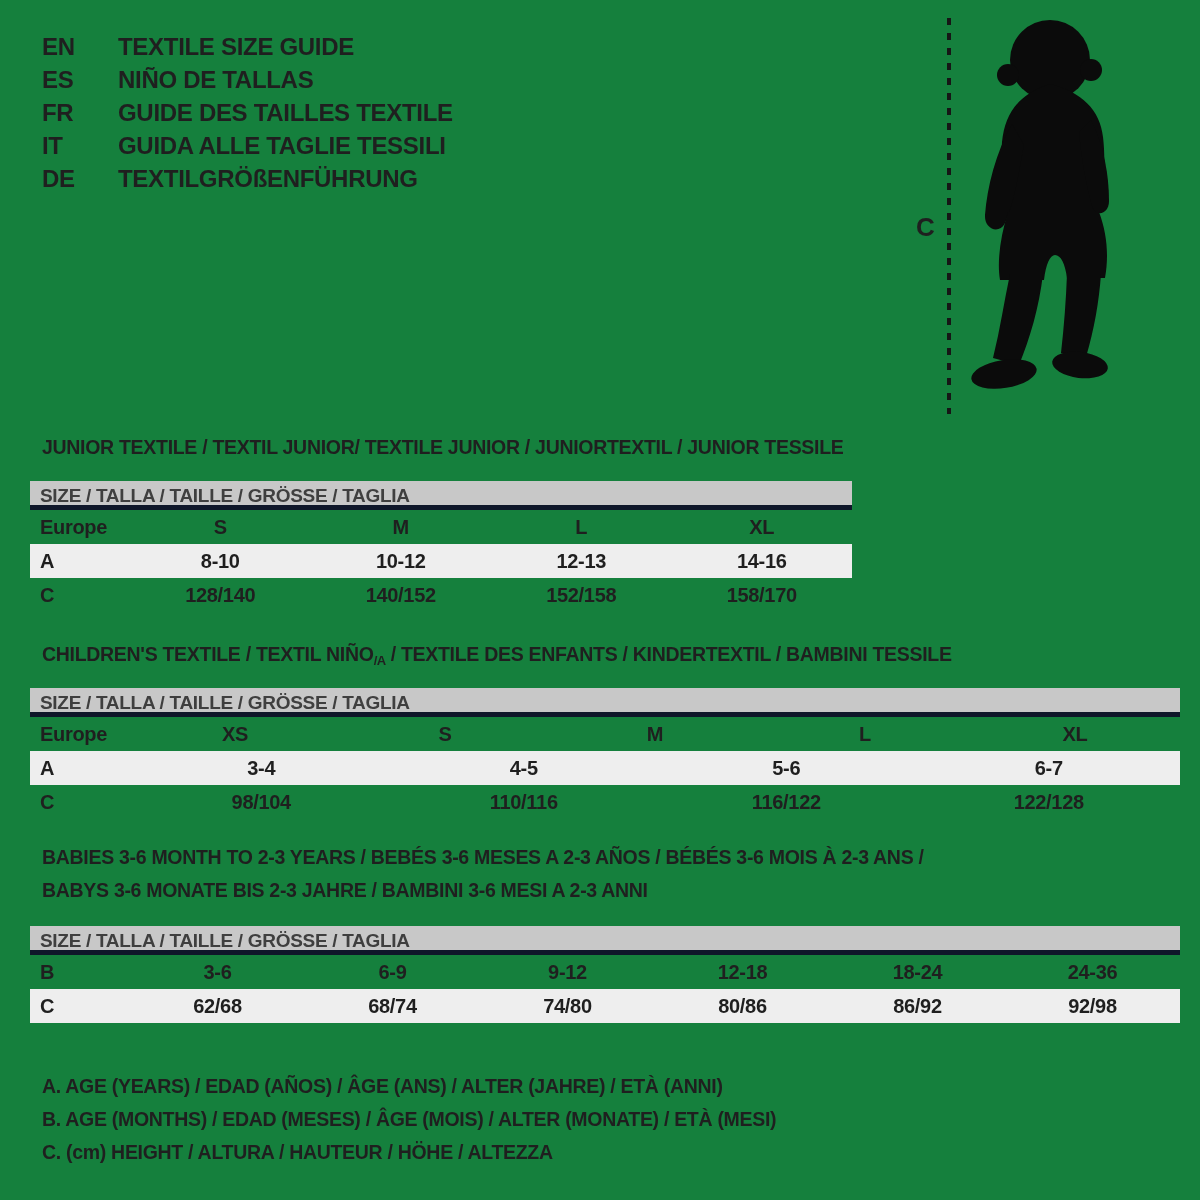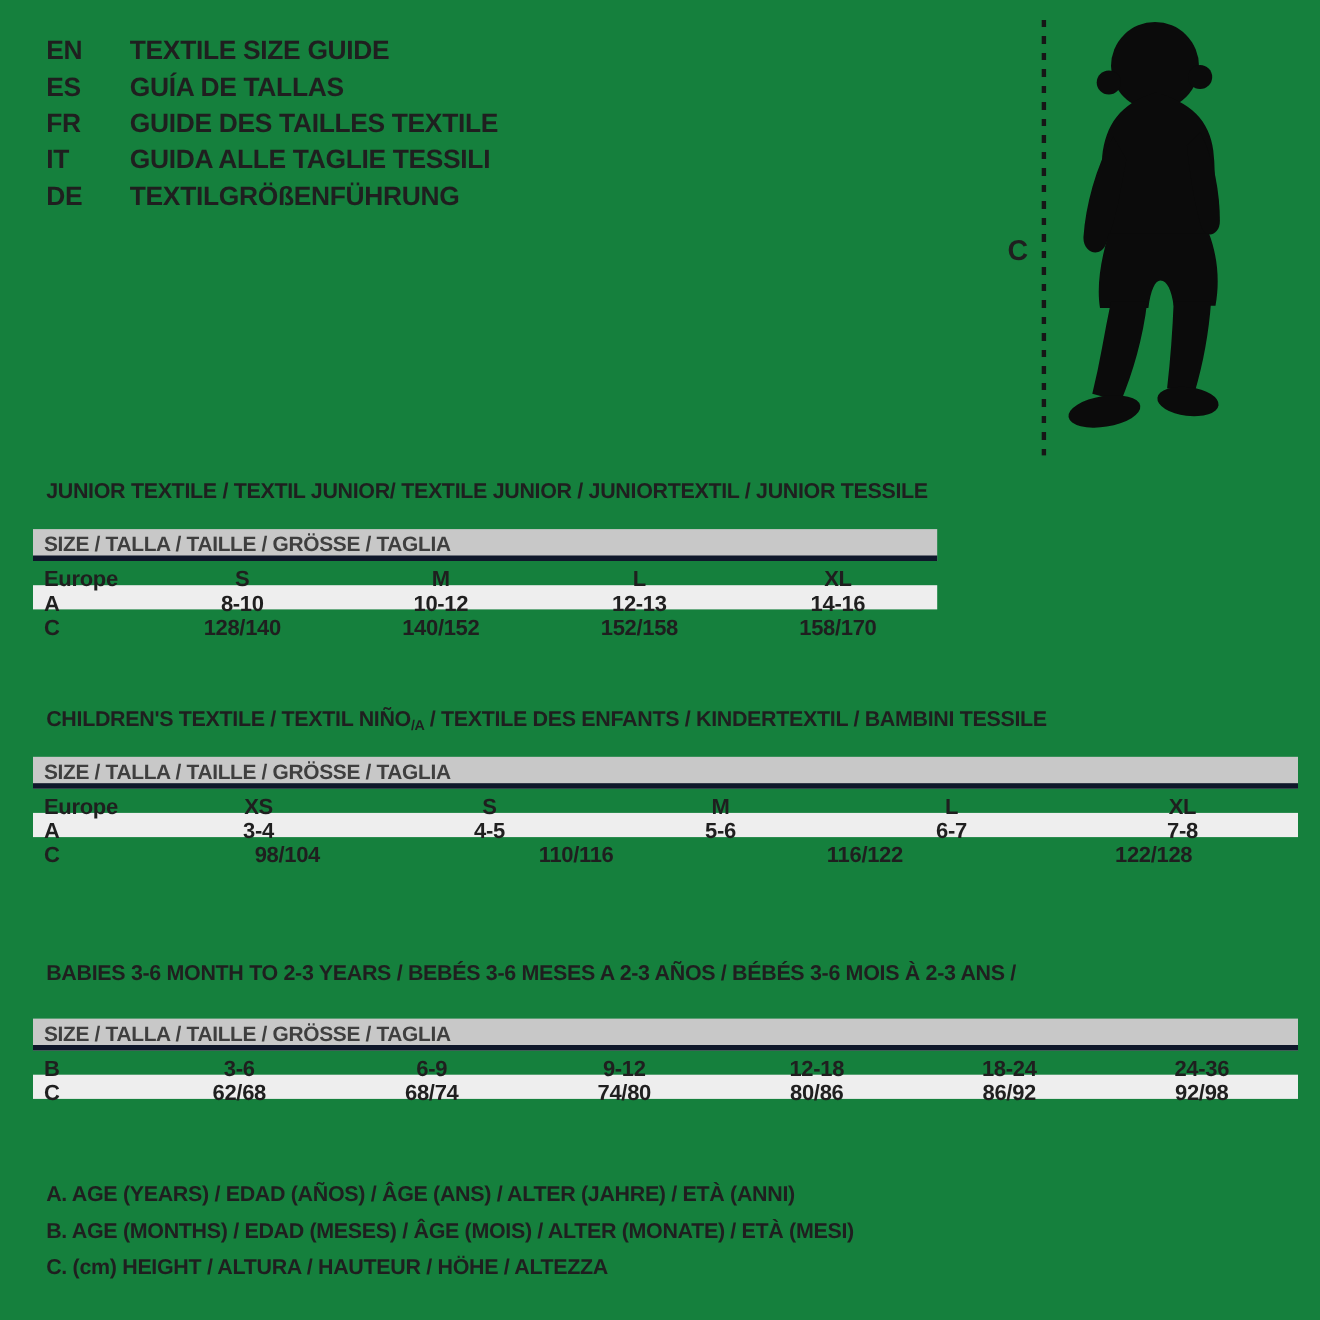--- a/index.html
+++ b/index.html
@@ -21,55 +21,55 @@
     position:absolute; left:947px; top:18px; width:4px; height:396px;
     background:repeating-linear-gradient(to bottom, #161616 0 7px, transparent 7px 15px);
   }
   .c-label { position:absolute; left:916px; top:212px; font-size:26px; }
   .figure-svg { position:absolute; left:958px; top:12px; }
 
   
   .sec-title { position:absolute; left:42px; font-size:19.5px; line-height:24px; white-space:nowrap; font-weight:700; }
   .junior-title  { top:435px; }
   .children-title{ top:642px; }
-  .babies-title  { top:841px; line-height:33px;margin-top:28px; }
+  .babies-title  { top:841px; line-height:33px; }
   .subsup { font-size:13px; vertical-align:-4px; letter-spacing:-0.5px; }
 
   
   .size-table { position:absolute; left:30px; }
   .junior-table   { top:481px; width:822px; }
   .children-table { top:688px; width:1150px; }
   .babies-table   { top:926px; width:1150px; }
   .bar {
     height:29px; line-height:29px; background:#c8c8c8;
     border-bottom:5px solid #0f172a; padding-left:10px;
     font-size:19px; color:#3f3f3f; white-space:nowrap;
   }
-  .trow { display:flex; height:22px; line-height:34px; font-size:20px;justify-content:flex-end; }
+  .trow { display:flex; height:34px; line-height:34px; font-size:20px;justify-content:flex-end; }
   .trow.alt { background:#eeeeee; }
   .trow .lbl { width:100px; padding-left:10px; text-align:left; }
   .trow .cell { flex:1; text-align:center; }
 
   
   .legend { position:absolute; left:42px; top:1070px; }
   .legend p { height:33px; line-height:33px; font-size:19.5px; white-space:nowrap; }
 </style>
 </head>
 <body>
 
 <div class="page">
 
   <div class="langs">
     <div class="lang-row">
       <span class="code">EN</span>
       <span class="lname">TEXTILE SIZE GUIDE</span>
     </div>
     <div class="lang-row">
       <span class="code">ES</span>
-      <span class="lname">GUÍA DE TALLAS</span>
+      <span class="lname">NIÑO DE TALLAS</span>
     </div>
     <div class="lang-row">
       <span class="code">FR</span>
       <span class="lname">GUIDE DES TAILLES TEXTILE</span>
     </div>
     <div class="lang-row">
       <span class="code">IT</span>
       <span class="lname">GUIDA ALLE TAGLIE TESSILI</span>
     </div>
     <div class="lang-row">
@@ -133,33 +133,33 @@
       <div class="cell">M</div>
       <div class="cell">L</div>
       <div class="cell">XL</div>
     </div>
     <div class="trow alt">
       <div class="lbl">A</div>
       <div class="cell">3-4</div>
       <div class="cell">4-5</div>
       <div class="cell">5-6</div>
       <div class="cell">6-7</div>
-      <div class="cell">7-8</div>
     </div>
     <div class="trow">
       <div class="lbl">C</div>
       <div class="cell">98/104</div>
       <div class="cell">110/116</div>
       <div class="cell">116/122</div>
       <div class="cell">122/128</div>
     </div>
   </div>
 
   <h2 class="sec-title babies-title">
     <div>BABIES 3-6 MONTH TO 2-3 YEARS / BEBÉS 3-6 MESES A 2-3 AÑOS / BÉBÉS 3-6 MOIS À 2-3 ANS /</div>
+    <div>BABYS 3-6 MONATE BIS 2-3 JAHRE / BAMBINI 3-6 MESI A 2-3 ANNI</div>
   </h2>
   <div class="size-table babies-table">
     <div class="bar">SIZE / TALLA / TAILLE / GRÖSSE / TAGLIA</div>
     <div class="trow">
       <div class="lbl">B</div>
       <div class="cell">3-6</div>
       <div class="cell">6-9</div>
       <div class="cell">9-12</div>
       <div class="cell">12-18</div>
       <div class="cell">18-24</div>

